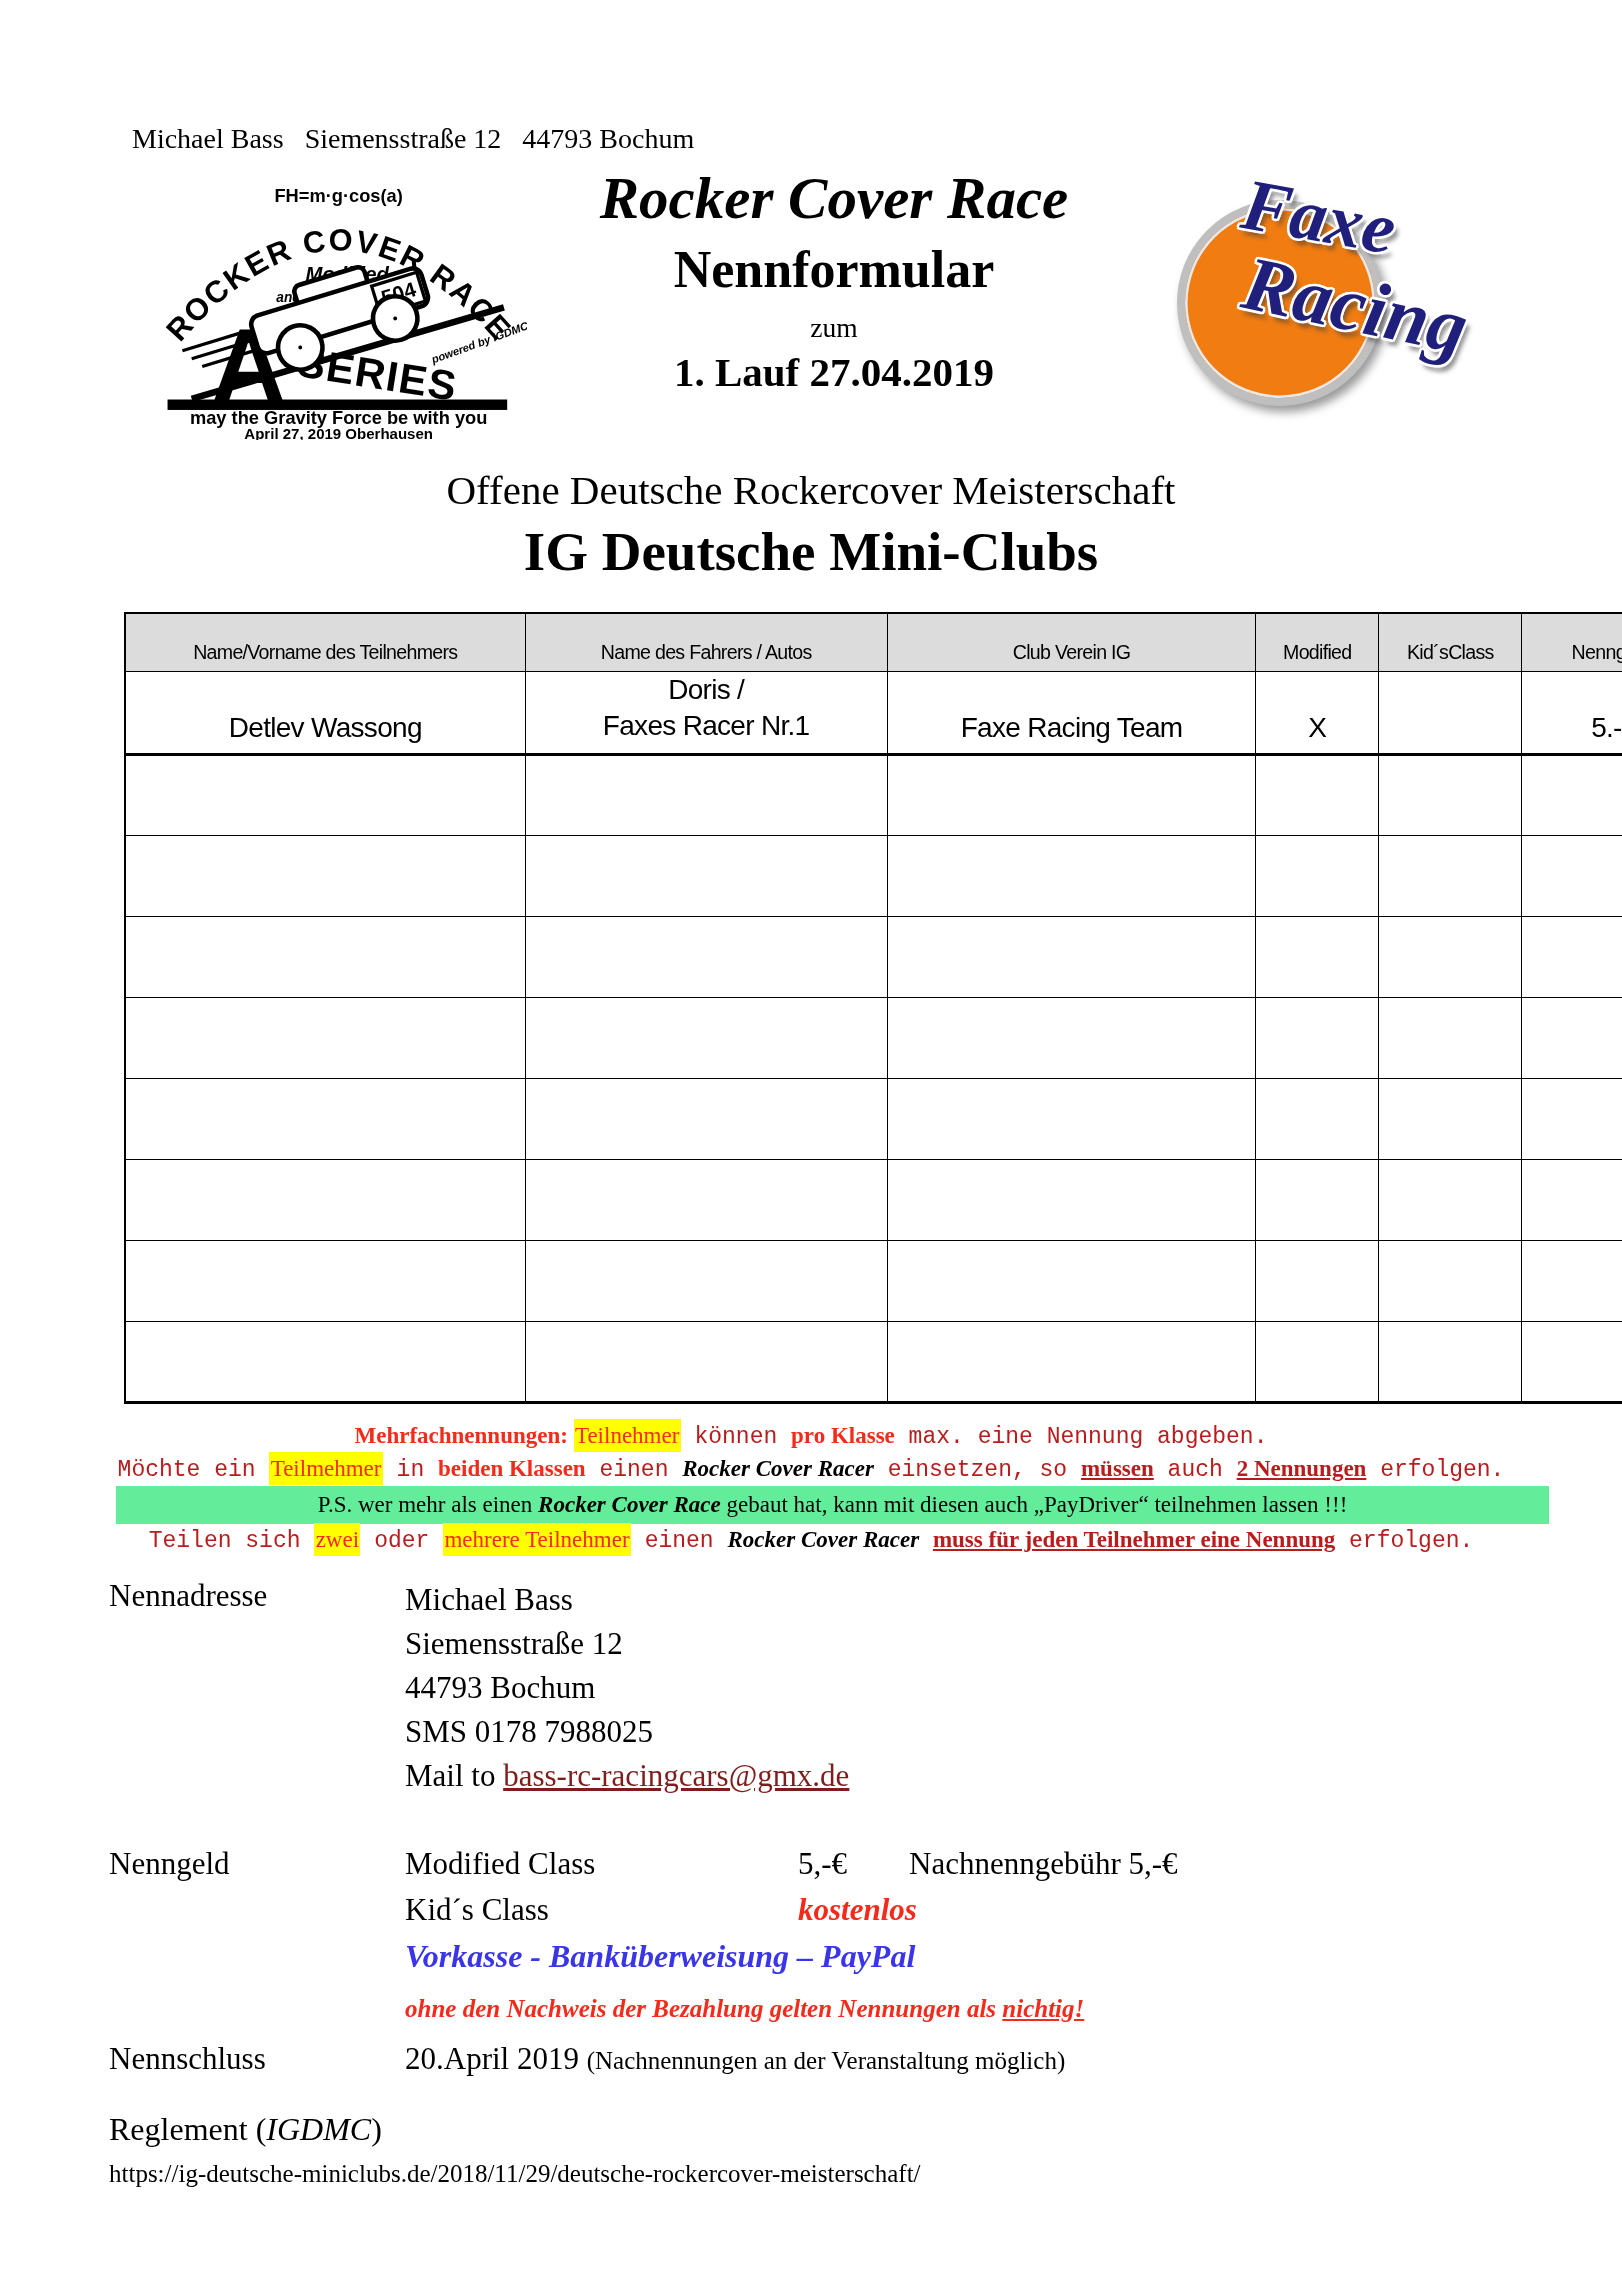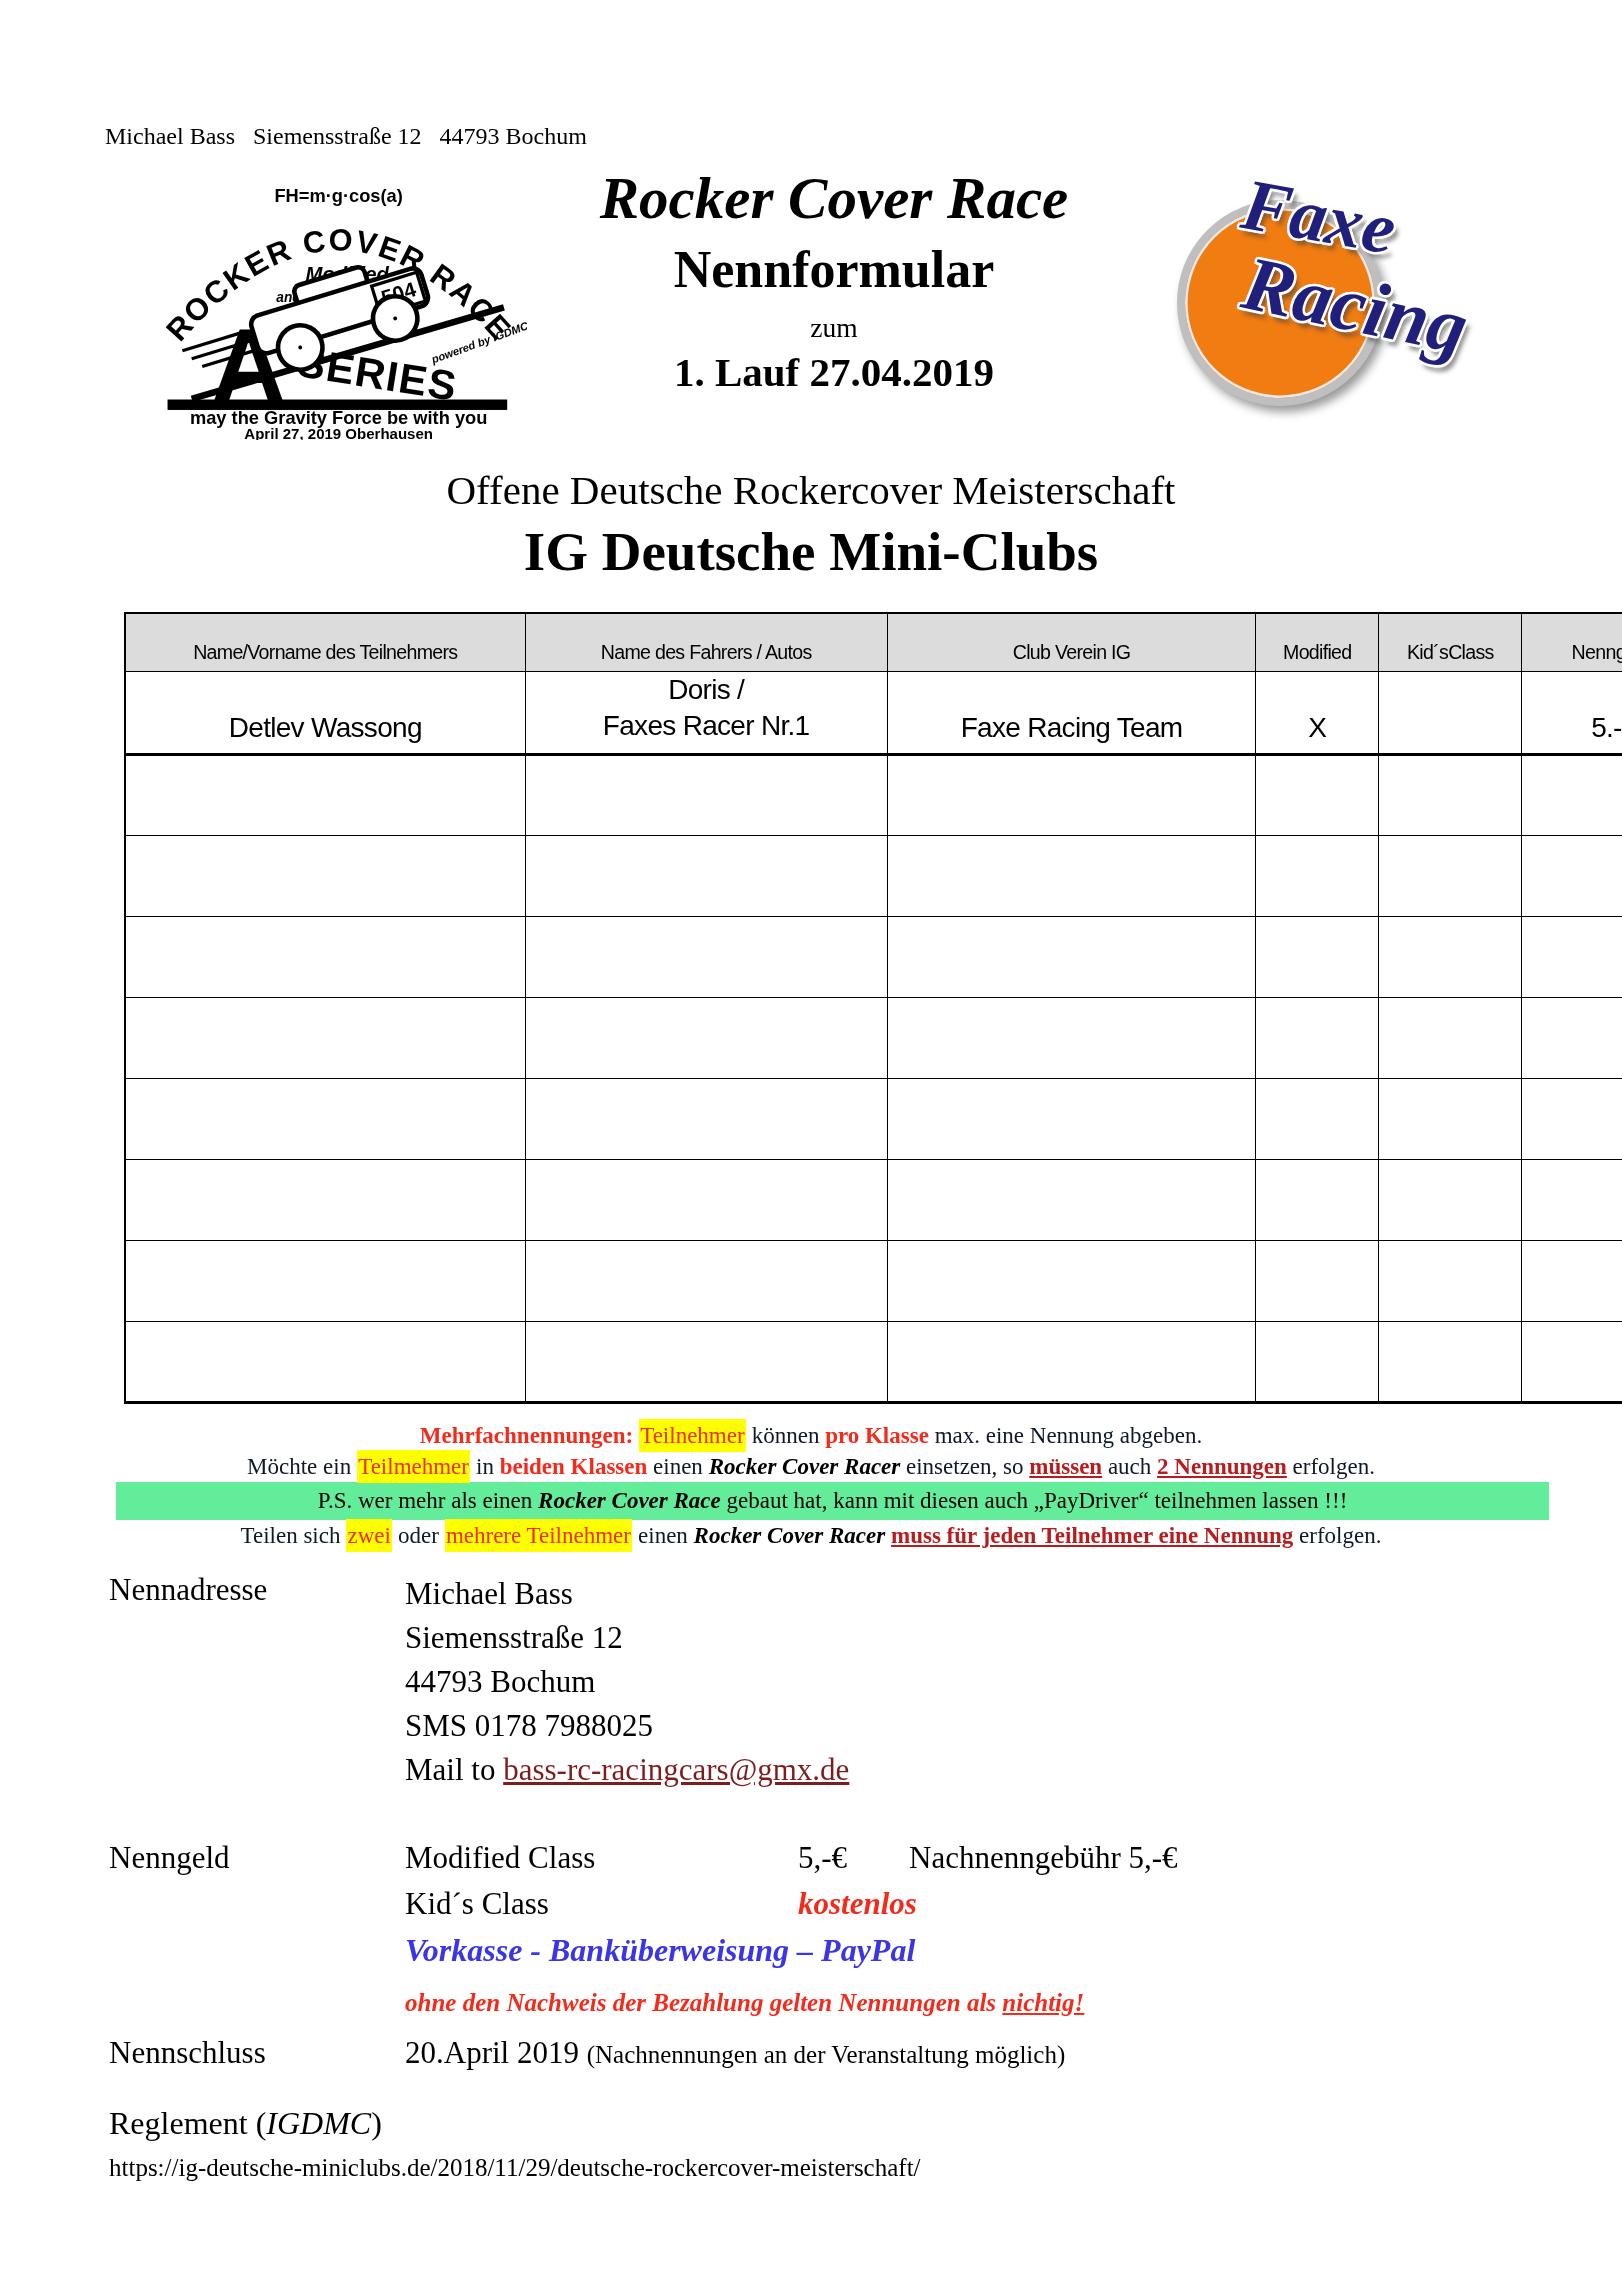--- a/index.html
+++ b/index.html
@@ -2,21 +2,21 @@
 <html style="font-size:10.5px"><head>
 <meta charset="utf-8">
 <style>
   html,body{margin:0;padding:0;background:#e8e8e8;}
   .page{
     position:relative;width:1622px;height:2295px;background:#ffffff;
     font-family:"Liberation Serif",serif;color:#000;overflow:hidden;
   }
   
   .header{position:relative;height:612px;}
-  .sender-line{position:absolute;left:105px;top:123px;font-size:24px;white-space:pre-wrap;}
+  .sender-line{position:absolute;left:132px;top:123px;font-size:28px;white-space:pre-wrap;}
   .logo-left{position:absolute;left:151px;top:182px;}
   .title-block{position:absolute;left:510px;top:169px;width:648px;text-align:center;}
   .t1{font-size:59px;font-weight:bold;font-style:italic;line-height:1.0;}
   .t2{font-size:52px;font-weight:bold;margin-top:15.7px;line-height:1.0;}
   .t3{font-size:27.5px;margin-top:18.3px;line-height:1.0;}
   .t4{font-size:41px;font-weight:bold;margin-top:10.5px;line-height:1.0;}
   .subtitle1{position:absolute;left:0;top:466px;width:100%;text-align:center;font-size:41px;font-weight:normal;}
   .subtitle2{position:absolute;left:0;top:520px;width:100%;text-align:center;font-size:55px;font-weight:bold;}
   
   .faxe-logo{position:absolute;left:1177px;top:188px;width:327px;height:236px;}
@@ -39,21 +39,21 @@
   .entry-table td{border:1.3px solid #000;text-align:center;font-size:28px;letter-spacing:-0.7px;
     vertical-align:bottom;padding:0 3.9px 9.2px 3.9px;}
   .entry-table tr.entry-row{height:80px;}
   .entry-table tr.entry-row td{border-bottom:3.3px solid #000;}
   .entry-table tr.empty-row{height:81px;}
   .driver-cell div{line-height:1.3;}
   
   .notes{margin-top:15.7px;text-align:center;font-size:23px;line-height:31px;}
   .note-line{white-space:nowrap;}
   .note-line.green{background:#63ed9b;margin-left:116px;margin-right:73px;padding:3.3px 0 3.9px 0;}
-  .s-r{color:#0f172a;}
+  .s-r{color:#b91c1c;font-family:Liberation Mono, monospace;}
   .s-rb{color:#f42a1b;font-weight:bold;}
   .s-ry{color:#f42a1b;background:#ffff00;padding:3.9px 1.3px;}
   .s-rbu{color:#b91c1c;font-weight:bold;text-decoration:underline;}
   .s-k{color:#000;}
   .s-kbi{color:#000;font-weight:bold;font-style:italic;}
   
   .info{margin-left:109px;font-size:31px;}
   .info-row{display:flex;align-items:flex-start;}
   .info-label{width:296px;flex:0 0 296px;}
   .addr-block{margin-top:21px;}

